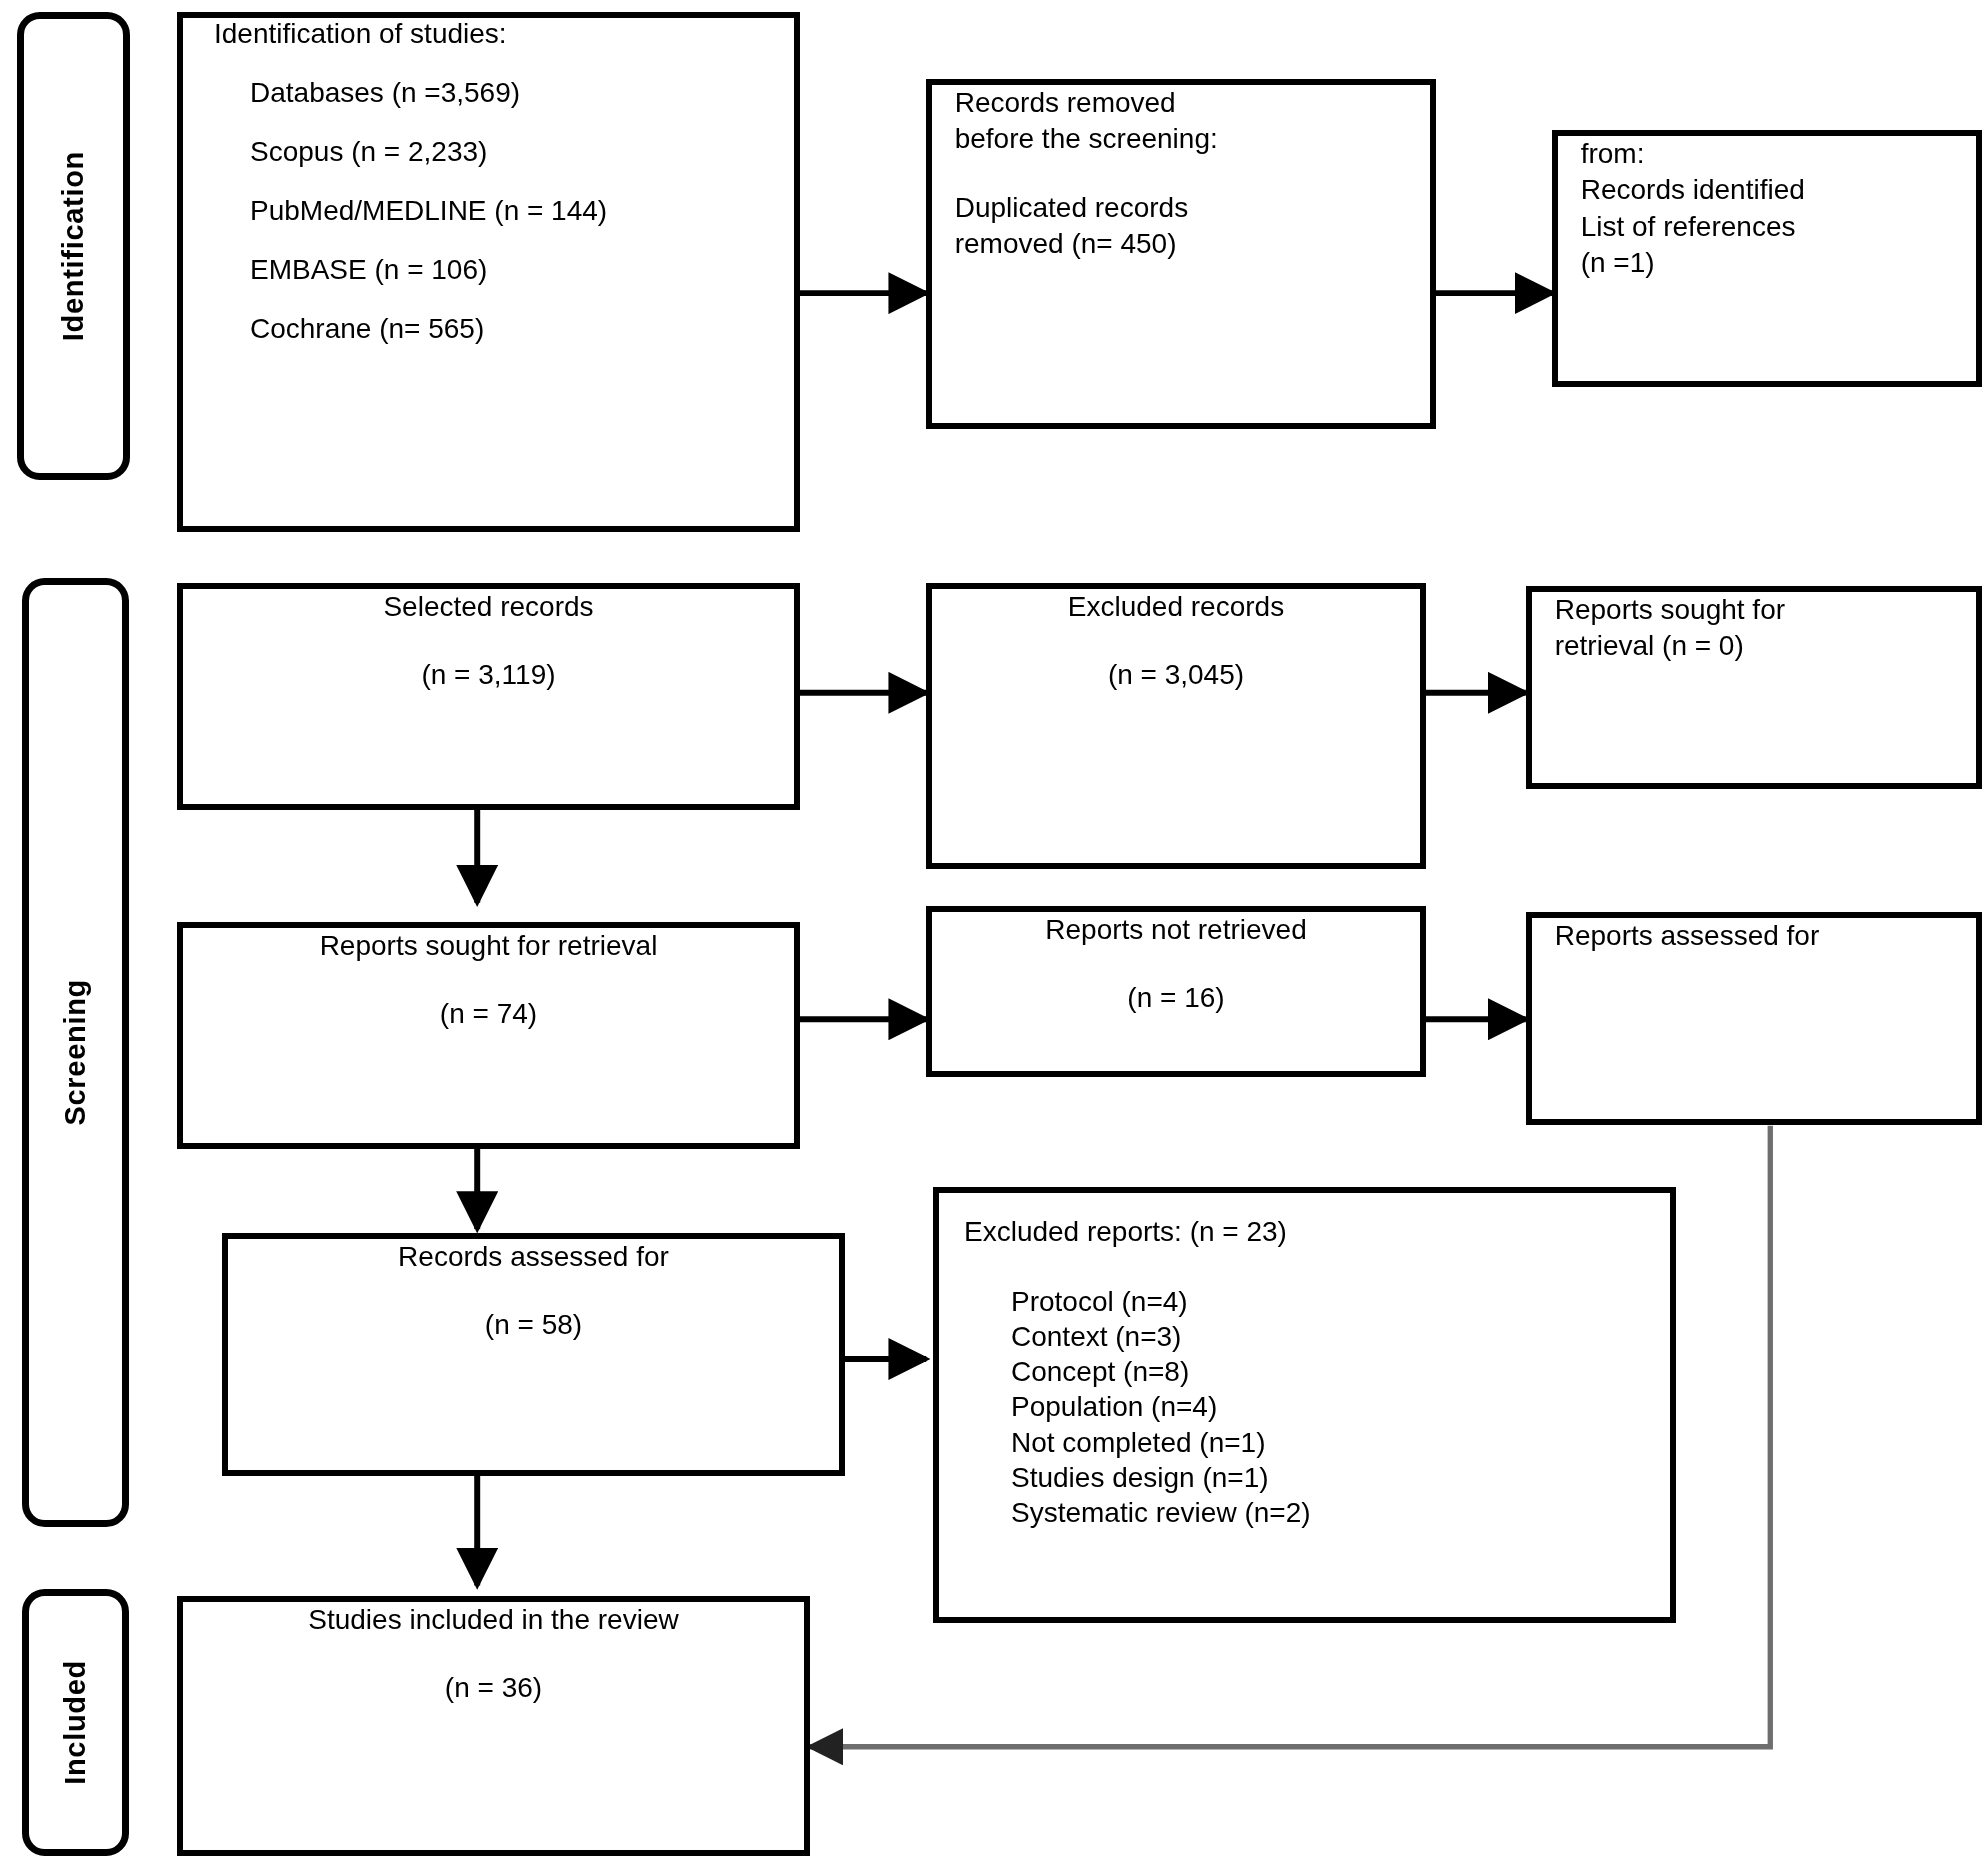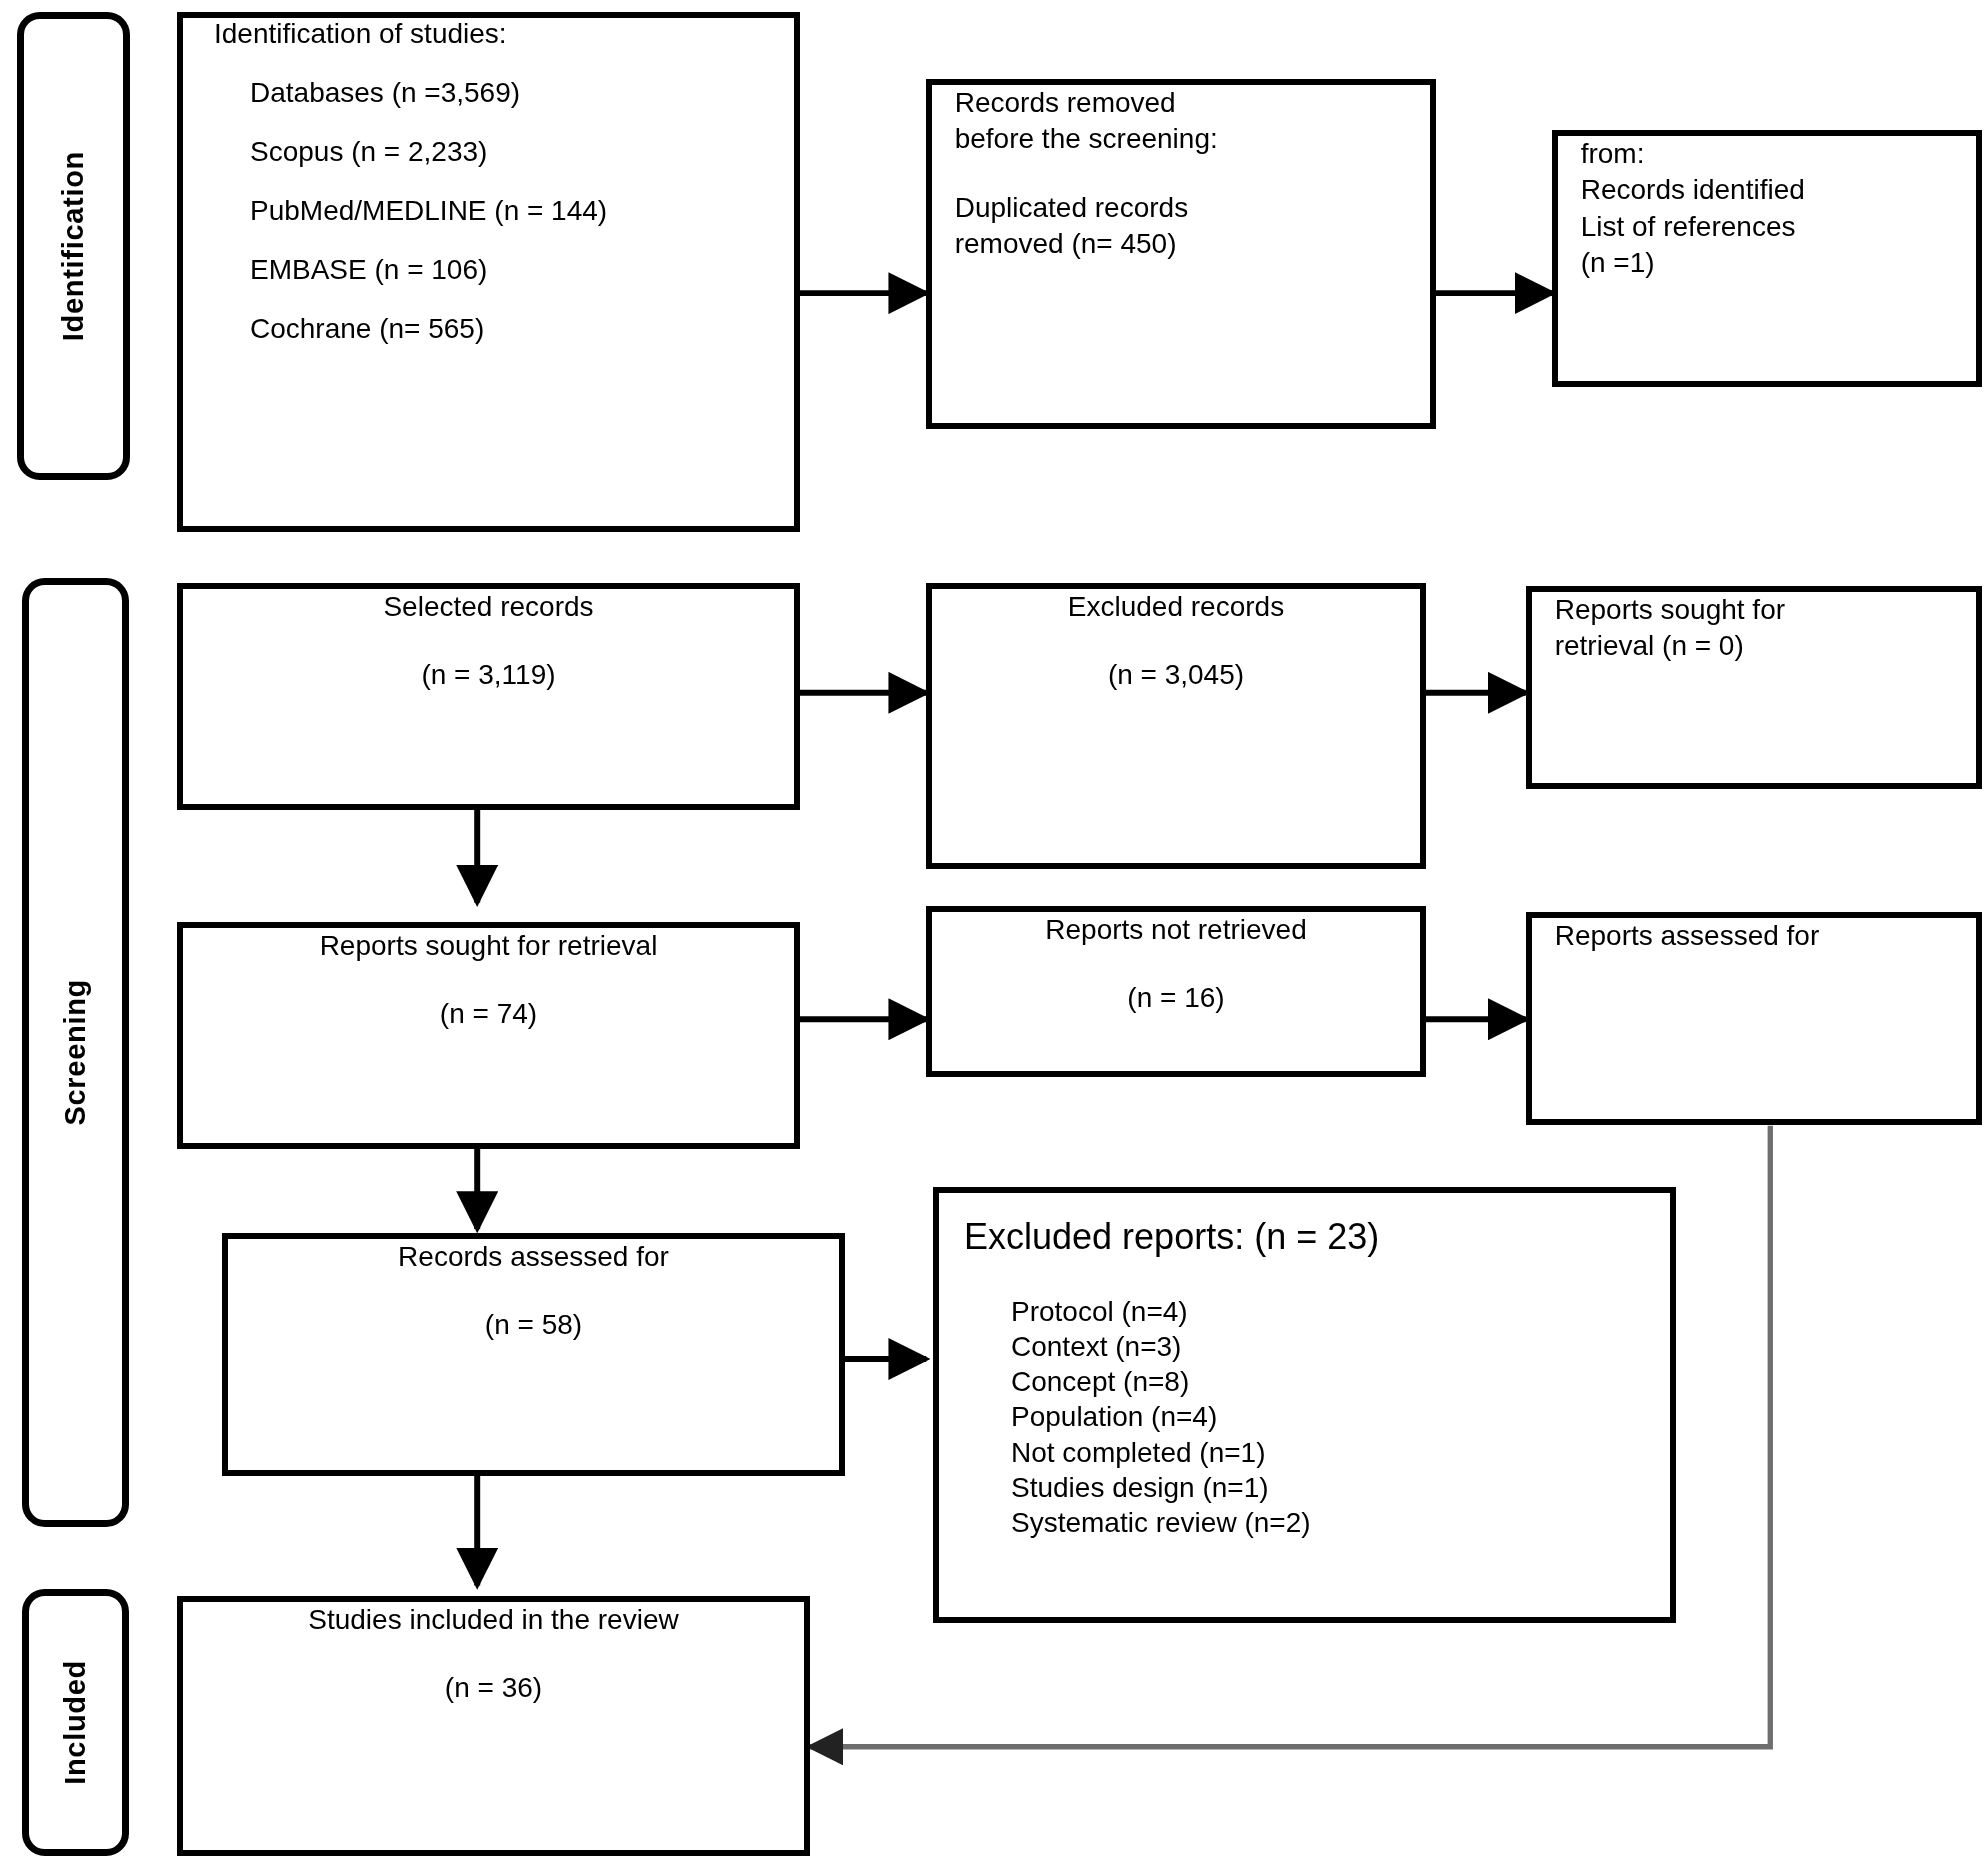--- a/index.html
+++ b/index.html
@@ -62,21 +62,21 @@
     padding: 0 0 0 31px;
   }
   .ident-item {
     font-size: 28px;
     padding: 0 0 0 67px;
   }
   .ident-gap { height: 27px; }
 
   
   .excl-head {
-    font-size: 36px;
+    font-size: 28px;
     padding: 0 0 0 25px;
   }
   .excl-item {
     font-size: 28px;
     line-height: 1.26;
     padding: 0 0 0 72px;
   }
   .excl-gap { height: 36px; }
 
   

